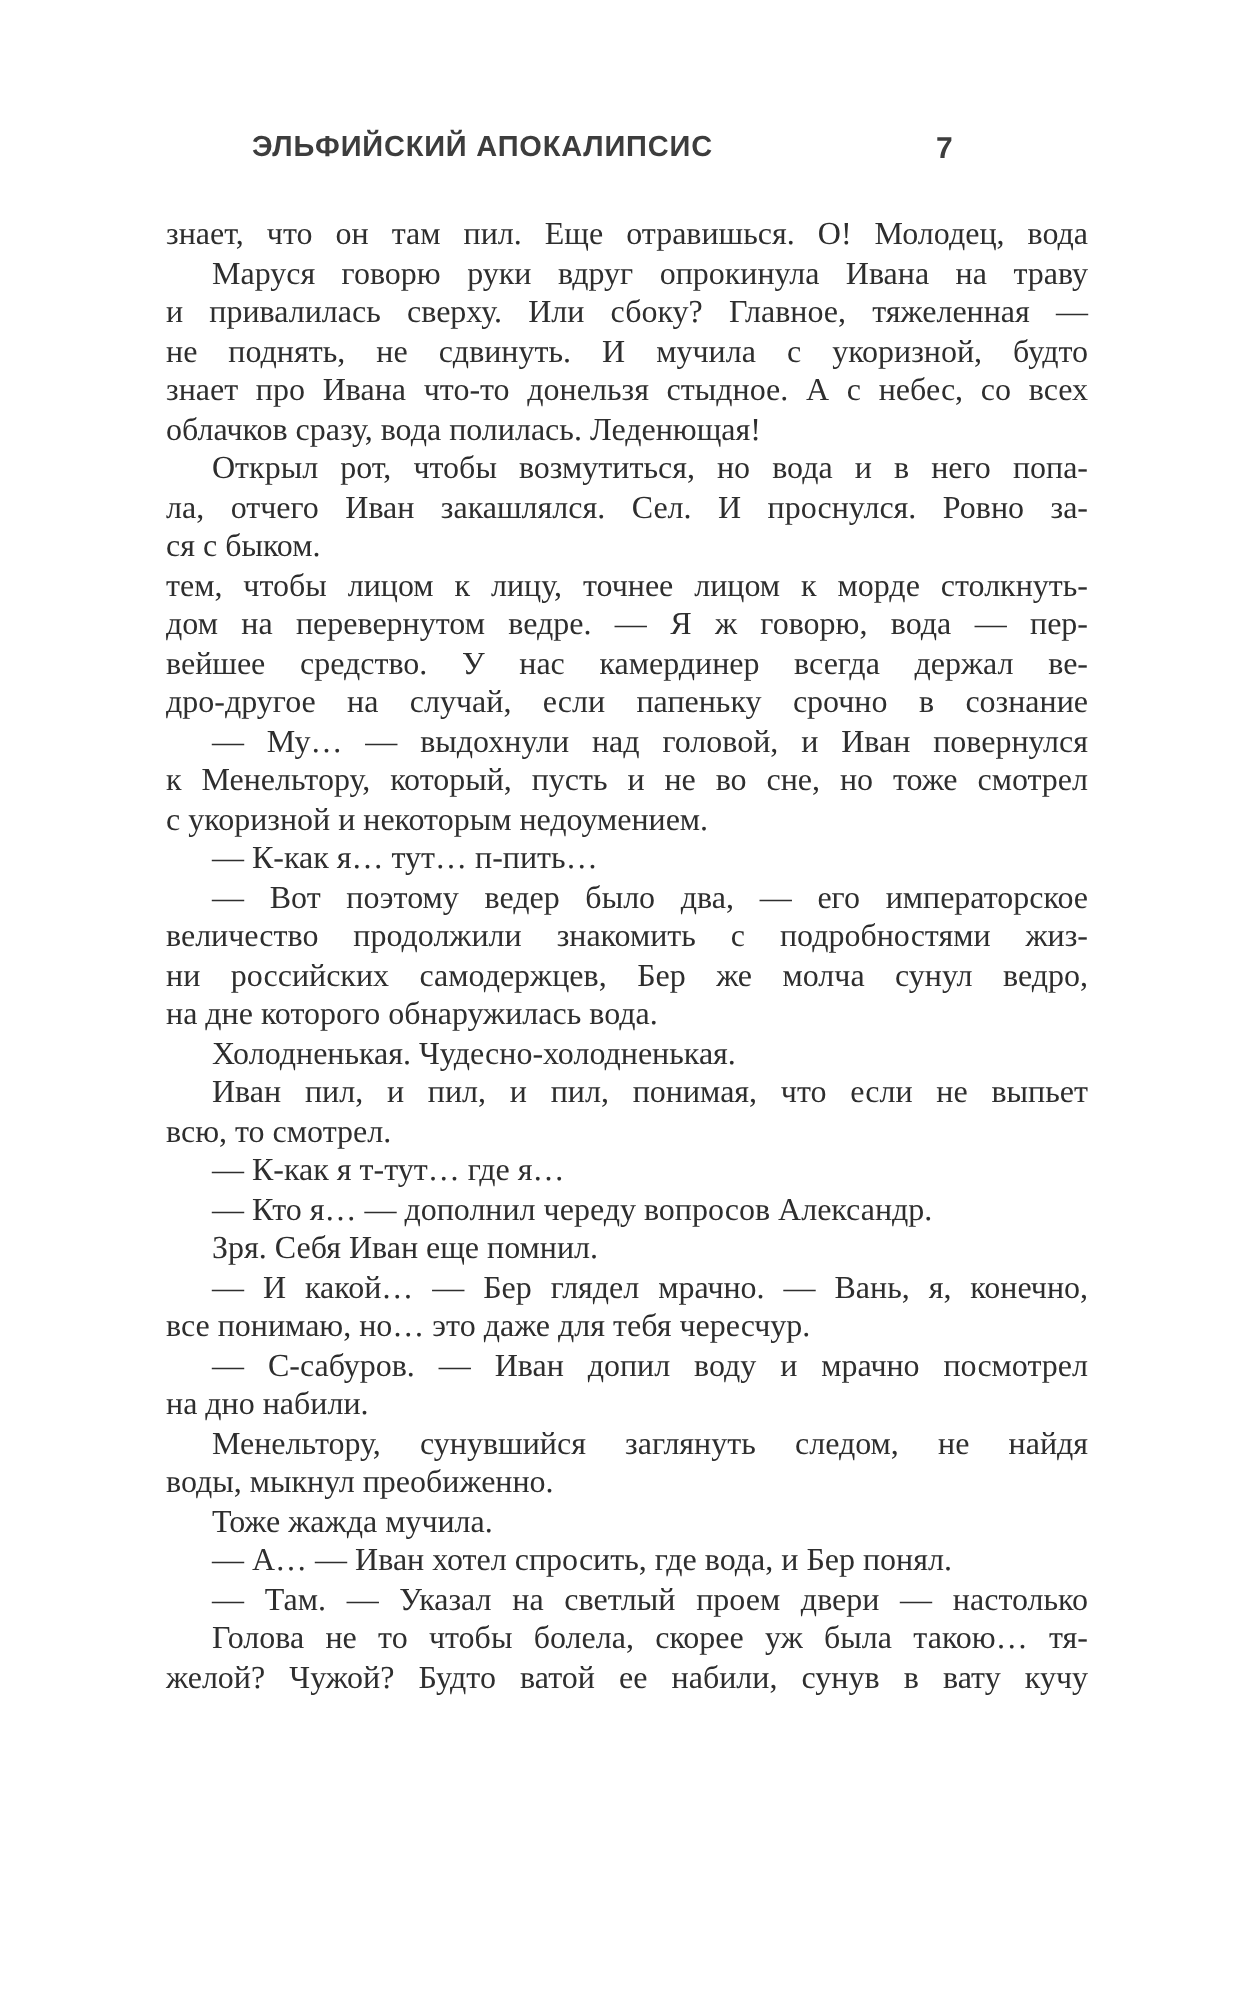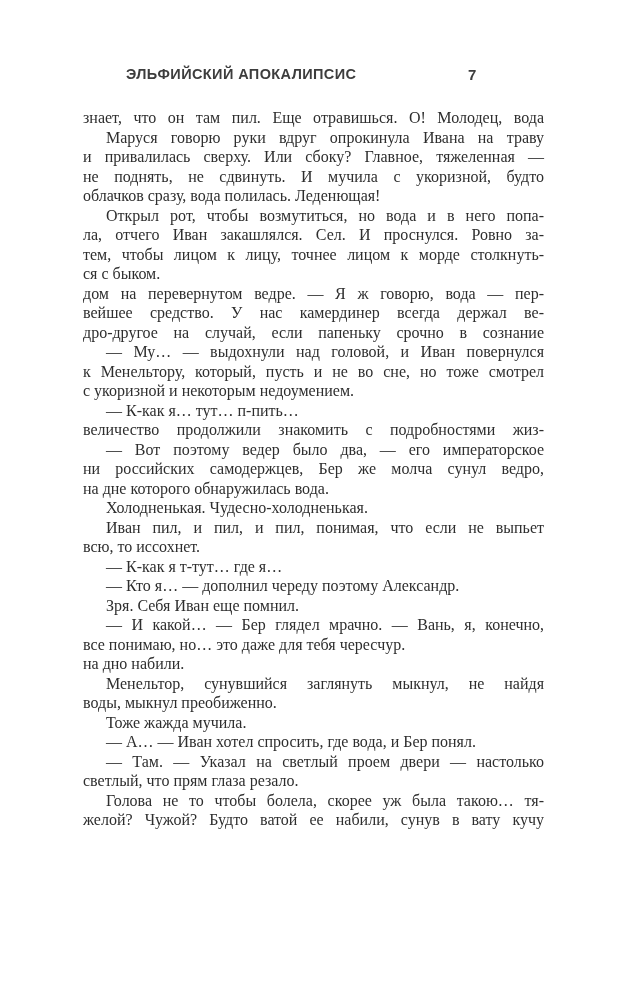--- a/index.html
+++ b/index.html
@@ -68,47 +68,48 @@
 <div class="page" style="background: rgb(255, 255, 255);">
   <div class="running-header" style="color: rgb(61, 61, 61);">
     <span class="rh-title">ЭЛЬФИЙСКИЙ АПОКАЛИПСИС</span>
     <span class="rh-page">7</span>
   </div>
   <div class="text-block" style="color: rgb(46, 46, 46);">
       <div class="line">знает, что он там пил. Еще отравишься. О! Молодец, вода</div>
       <div class="line indent">Маруся говорю руки вдруг опрокинула Ивана на траву</div>
       <div class="line">и привалилась сверху. Или сбоку? Главное, тяжеленная —</div>
       <div class="line">не поднять, не сдвинуть. И мучила с укоризной, будто</div>
+      <div class="line">знает про Ивана что-то донельзя стыдное. А с небес, со всех</div>
       <div class="line end">облачков сразу, вода полилась. Леденющая!</div>
       <div class="line indent">Открыл рот, чтобы возмутиться, но вода и в него попа-</div>
       <div class="line">ла, отчего Иван закашлялся. Сел. И проснулся. Ровно за-</div>
+      <div class="line end">ся с быком.</div>
       <div class="line">тем, чтобы лицом к лицу, точнее лицом к морде столкнуть-</div>
-      <div class="line end">ся с быком.</div>
       <div class="line">дом на перевернутом ведре. — Я ж говорю, вода — пер-</div>
       <div class="line">вейшее средство. У нас камердинер всегда держал ве-</div>
       <div class="line">дро-другое на случай, если папеньку срочно в сознание</div>
       <div class="line indent">— Му… — выдохнули над головой, и Иван повернулся</div>
       <div class="line">к Менельтору, который, пусть и не во сне, но тоже смотрел</div>
       <div class="line end">с укоризной и некоторым недоумением.</div>
       <div class="line indent end">— К-как я… тут… п-пить…</div>
+      <div class="line indent">— Вот поэтому ведер было два, — его императорское</div>
       <div class="line">величество продолжили знакомить с подробностями жиз-</div>
-      <div class="line indent">— Вот поэтому ведер было два, — его императорское</div>
       <div class="line">ни российских самодержцев, Бер же молча сунул ведро,</div>
       <div class="line end">на дне которого обнаружилась вода.</div>
       <div class="line indent end">Холодненькая. Чудесно-холодненькая.</div>
       <div class="line indent">Иван пил, и пил, и пил, понимая, что если не выпьет</div>
-      <div class="line end">всю, то иссохнет.</div>
+      <div class="line end">всю, то смотрел.</div>
       <div class="line indent end">— К-как я т-тут… где я…</div>
-      <div class="line indent end">— Кто я… — дополнил череду поэтому Александр.</div>
+      <div class="line indent end">— Кто я… — дополнил череду вопросов Александр.</div>
       <div class="line indent end">Зря. Себя Иван еще помнил.</div>
       <div class="line indent">— И какой… — Бер глядел мрачно. — Вань, я, конечно,</div>
       <div class="line end">все понимаю, но… это даже для тебя чересчур.</div>
+      <div class="line indent">— С-сабуров. — Иван допил воду и мрачно посмотрел</div>
       <div class="line end">на дно набили.</div>
-      <div class="line indent">Менельтор, сунувшийся заглянуть мыкнул, не найдя</div>
+      <div class="line indent">Менельтору, сунувшийся заглянуть следом, не найдя</div>
       <div class="line end">воды, мыкнул преобиженно.</div>
       <div class="line indent end">Тоже жажда мучила.</div>
       <div class="line indent end">— А… — Иван хотел спросить, где вода, и Бер понял.</div>
       <div class="line indent">— Там. — Указал на светлый проем двери — настолько</div>
-      <div class="line end">светлый, что прям глаза резало.</div>
       <div class="line indent">Голова не то чтобы болела, скорее уж была такою… тя-</div>
       <div class="line">желой? Чужой? Будто ватой ее набили, сунув в вату кучу</div>
     </div>
 </div>
 
 </body></html>

